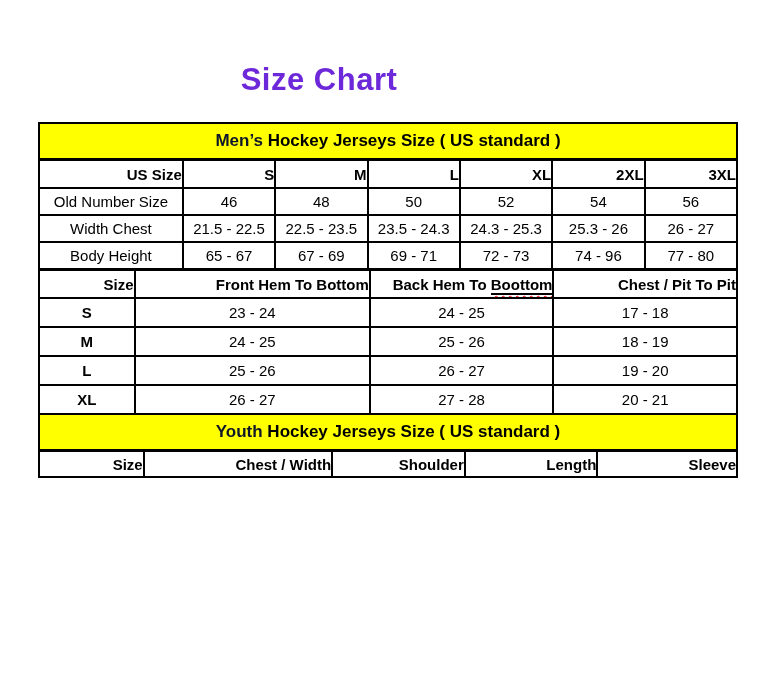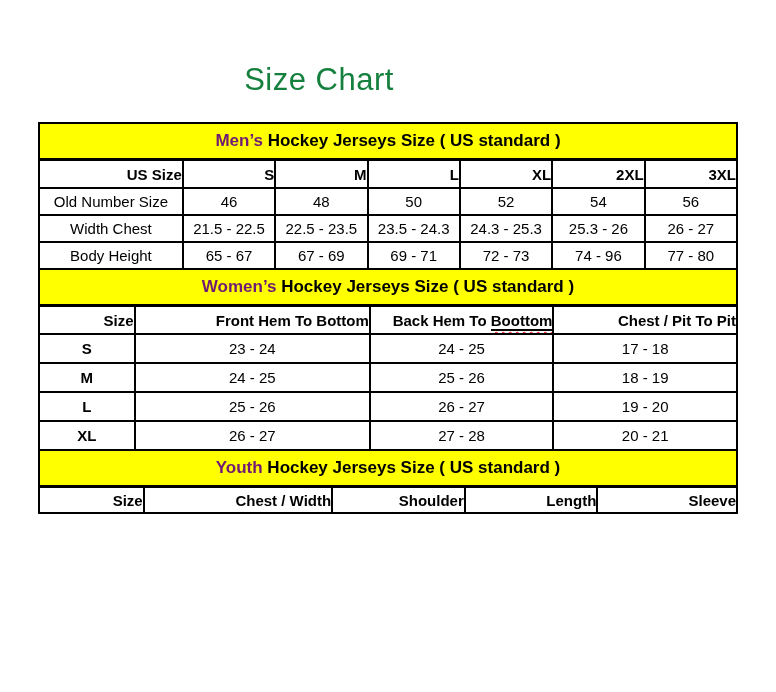--- a/index.html
+++ b/index.html
@@ -15,22 +15,22 @@
   .page { position: relative; width: 776px; height: 692px; }
 
   .page-title {
     position: absolute;
     top: 62px;
     left: 0;
     width: 638px;
     margin: 0;
     text-align: center;
     font-size: 31px;
-    font-weight: normal;
-    color: #15803d;
+    font-weight: bold;
+    color: #6d28d9;
     letter-spacing: 0.5px;
   }
 
   .chart-block {
     position: absolute;
     top: 122px;
     left: 38px;
     width: 700px;
   }
 
@@ -38,21 +38,21 @@
     background: #FFFF00;
     border: 2px solid #000000;
     height: 34px;
     line-height: 34px;
     text-align: center;
     font-weight: bold;
     font-size: 17px;
     margin-top: -2px;
   }
   .band:first-child { margin-top: 0; }
-  .band .accent { color: #701a75; }
+  .band .accent { color: #0f172a; }
 
   table.size-table {
     width: 100%;
     border-collapse: collapse;
     table-layout: fixed;
     margin-top: -1px;
   }
   table.size-table th,
   table.size-table td {
     border: 2px solid #000000;
@@ -149,21 +149,20 @@
             <td>Body Height</td>
             <td>65 - 67</td>
             <td>67 - 69</td>
             <td>69 - 71</td>
             <td>72 - 73</td>
             <td>74 - 96</td>
             <td>77 - 80</td>
           </tr>
         </tbody>
       </table>
-      <div class="band"><span class="accent">Women’s</span><span> Hockey Jerseys Size ( US standard )</span></div>
       <table class="size-table womens bold-first">
         <colgroup>
           <col>
           <col>
           <col>
           <col>
         </colgroup>
         <thead>
           <tr>
             <th>Size</th>

